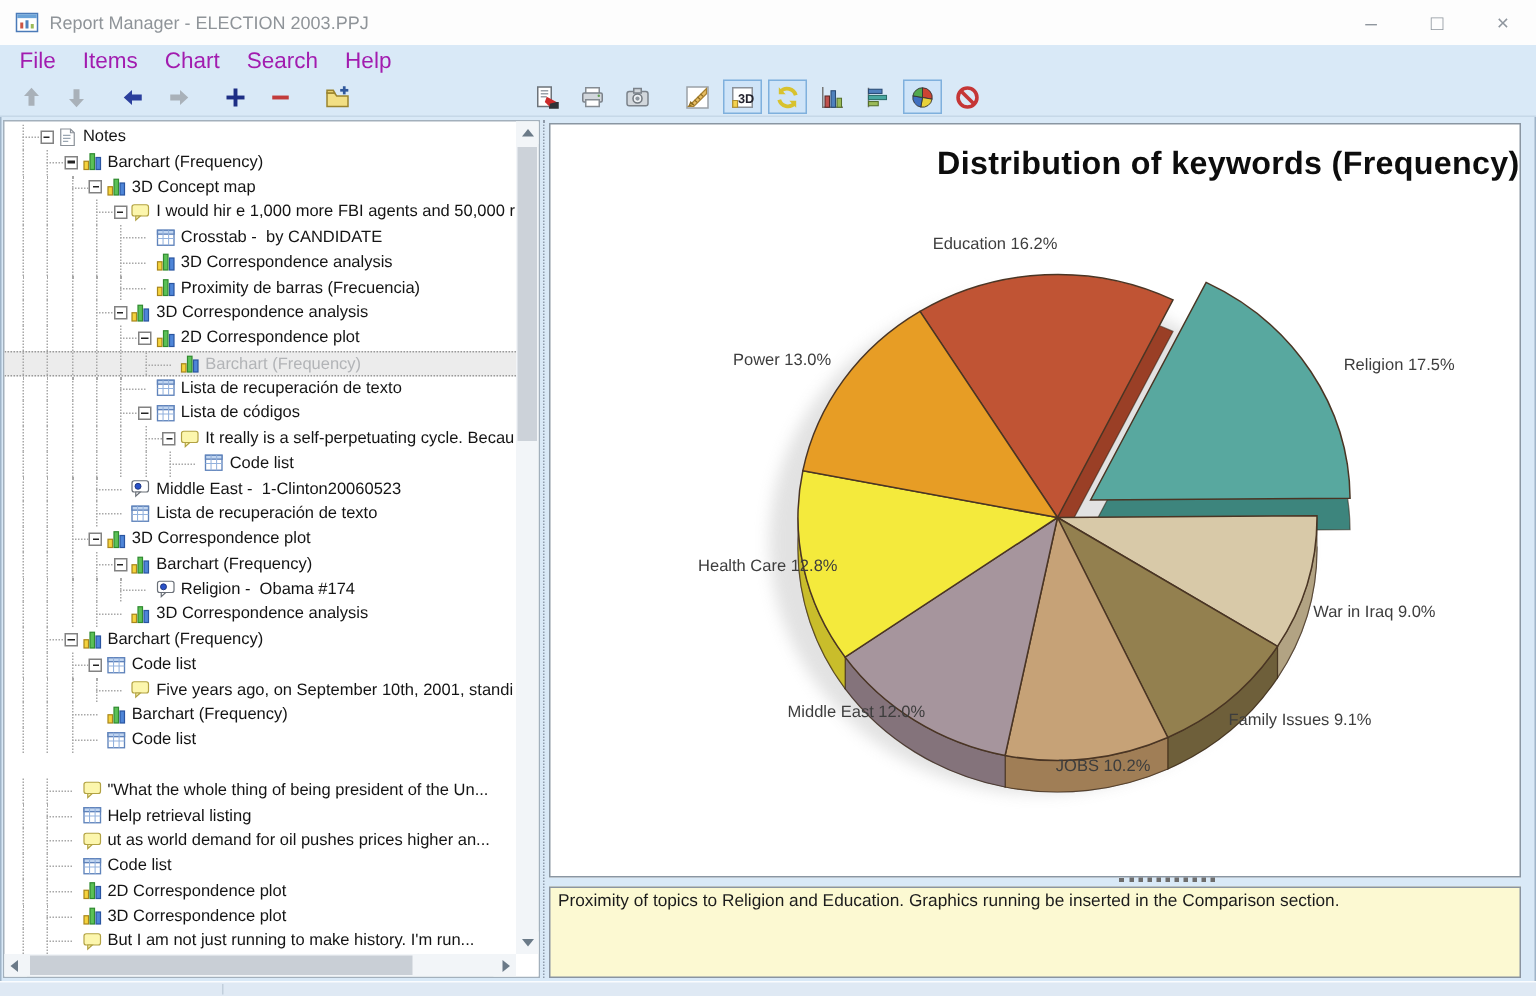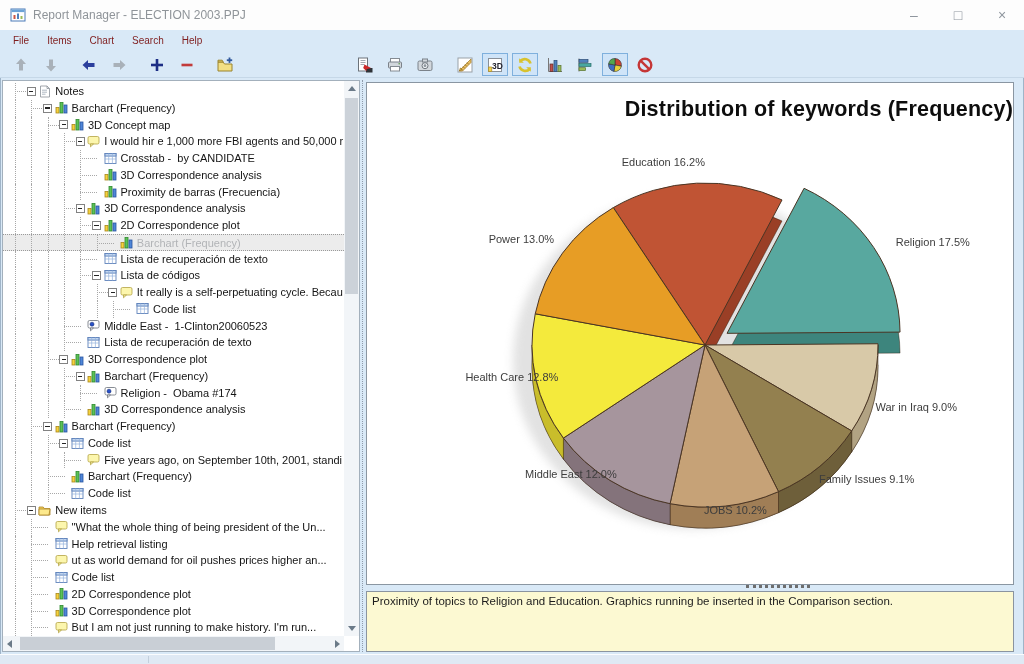--- a/index.html
+++ b/index.html
@@ -9,21 +9,21 @@
   
   .titlebar{position:absolute;left:0;top:0;width:1024px;height:30px;background:#fdfdfd;}
   .appicon{position:absolute;left:10px;top:7px;width:16px;height:16px;}
   .appicon svg{width:16px;height:16px;display:block;}
   .wtitle{position:absolute;left:33px;top:0;line-height:30px;font-size:12px;color:#8f9499;}
   .wctrls{position:absolute;right:0;top:0;height:30px;display:flex;}
   .wbtn{width:44px;height:30px;border:0;background:transparent;color:#8f969e;
         font-size:14px;line-height:30px;text-align:center;padding:0;font-family:inherit;}
   
   .menubar{position:absolute;left:0;top:30px;width:1024px;height:22px;background:#d9e9f7;display:flex;padding-left:4px;box-sizing:border-box;}
-  .menu-item{padding:0 9px;line-height:22px;font-size:10px;color:#7f1d1d;}
+  .menu-item{padding:0 9px;line-height:22px;font-size:15px;color:#a21caf;}
   
   .toolbar{position:absolute;left:0;top:52px;width:1024px;height:26px;background:#d9e9f7;
            border-bottom:1px solid #c6d8e8;box-sizing:border-box;}
   .tb-left{position:absolute;left:8px;top:1px;display:flex;}
   .tb-right{position:absolute;left:352px;top:1px;display:flex;}
   .tbtn{width:26px;height:23px;border:1px solid transparent;background:transparent;padding:1px 0 0 0;
         display:flex;align-items:center;justify-content:center;margin-right:4px;}
   .tbtn.active{background:#cfe4f8;border-color:#7fb0dd;}
   .tbicon svg{width:18px;height:18px;display:block;}
   
@@ -662,34 +662,20 @@
         <span class="hd" style="left: 44.6px;"></span>
         <span class="ticon" style="left: 67.9px;">
           <svg viewBox="0 0 13 13">
             <rect x="1" y="1.5" width="11" height="10" fill="#fff" stroke="#5f83bb" stroke-width=".9"></rect>
             <rect x="1" y="1.5" width="11" height="2.6" fill="#c2d6f0" stroke="#5f83bb" stroke-width=".9"></rect>
             <path d="M4.7 1.5v10M8.4 1.5v10M1 7h11" stroke="#93b2dd" stroke-width=".7"></path>
           </svg>
         </span>
         <span class="tlab" style="left: 84.9px;">Code list</span>
       </div>
-      <div class="trow" style="top: 419px;">
-        <span class="vg" style="left: 12px;"></span>
-        <span class="hd" style="left: 12px;"></span>
-        <span class="tg" style="left: 23.8px;">
-          <span class="tgm"></span>
-        </span>
-        <span class="ticon" style="left: 35.3px;">
-          <svg viewBox="0 0 13 13">
-            <path d="M1 3h4.2l1.2 1.6H12V11H1z" fill="#f6d35c" stroke="#ab8426" stroke-width=".8"></path>
-            <path d="M1 5h11l-1 6H1z" fill="#fde98c" stroke="#ab8426" stroke-width=".8"></path>
-          </svg>
-        </span>
-        <span class="tlab" style="left: 52.3px;">New items</span>
-      </div>
       <div class="trow" style="top: 435.76px;">
         <span class="vg" style="left: 12px;"></span>
         <span class="vg" style="left: 28.3px;"></span>
         <span class="hd" style="left: 28.3px;"></span>
         <span class="ticon" style="left: 51.6px;">
           <svg viewBox="0 0 13 13">
             <rect x="1" y="1.5" width="11" height="7.5" rx="1.5" fill="#fcf6ad" stroke="#b2a243" stroke-width=".8"></rect>
             <path d="M3.5 9v2.8L6.5 9z" fill="#fcf6ad" stroke="#b2a243" stroke-width=".8"></path>
           </svg>
         </span>

